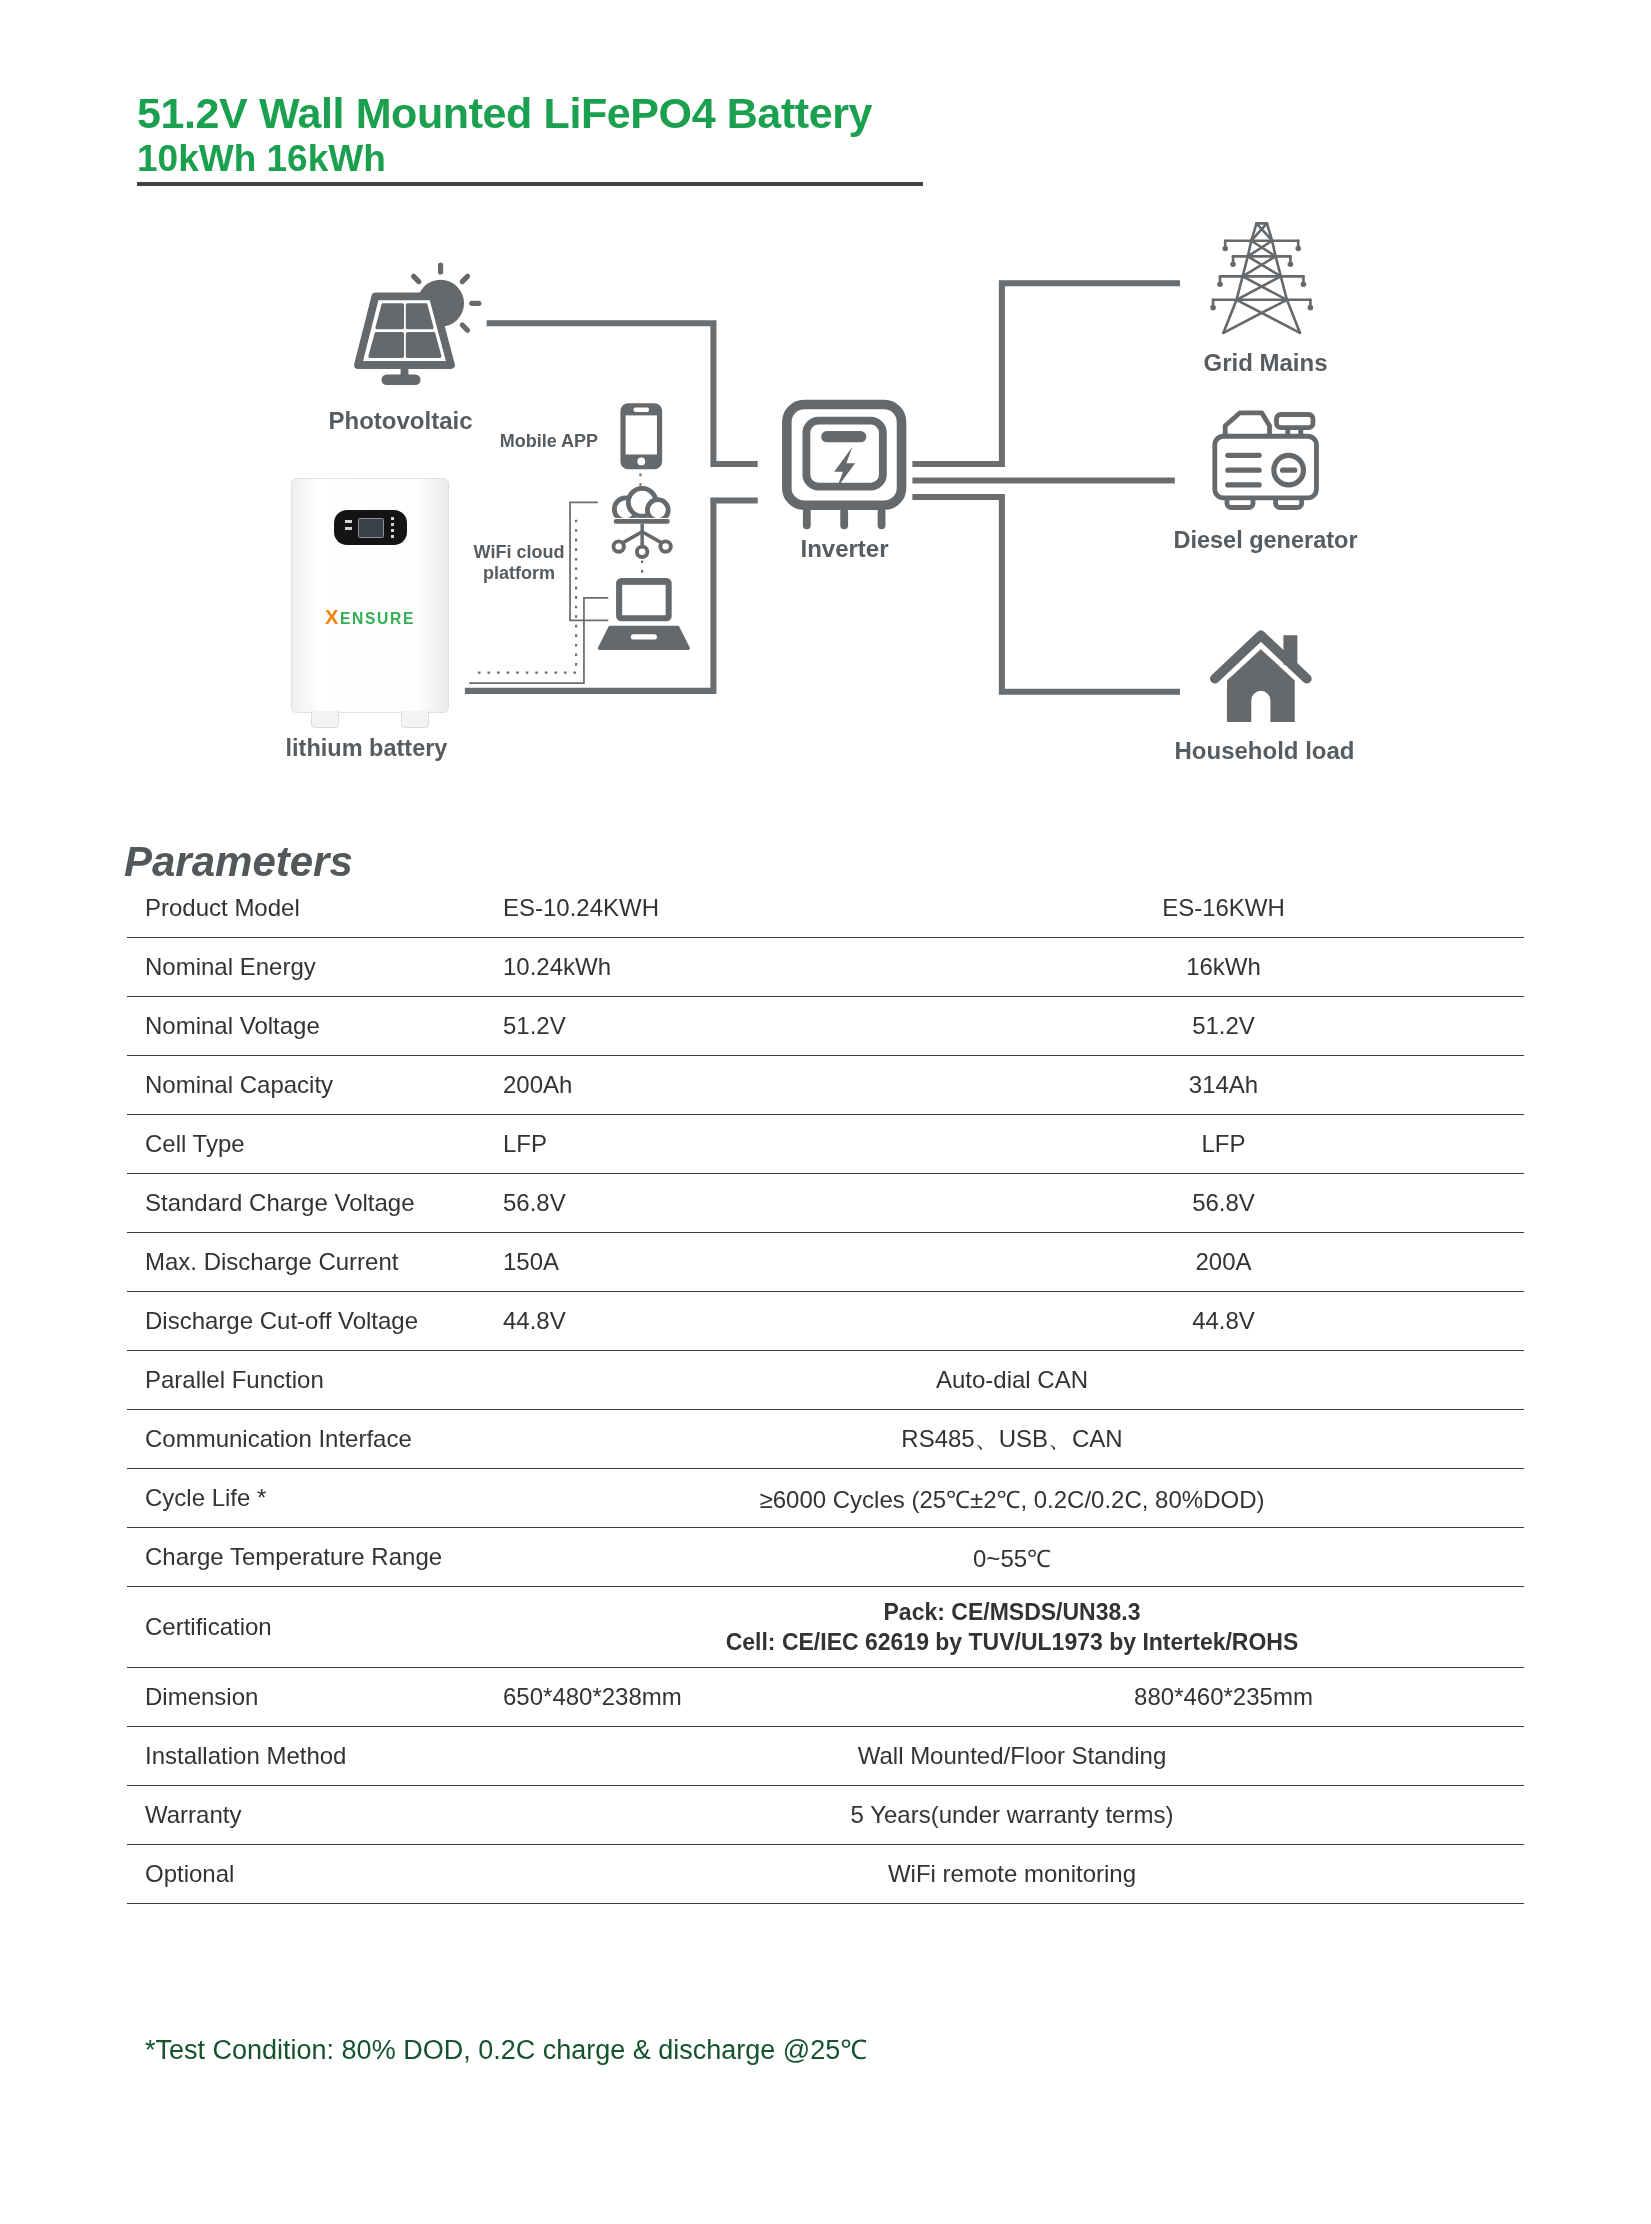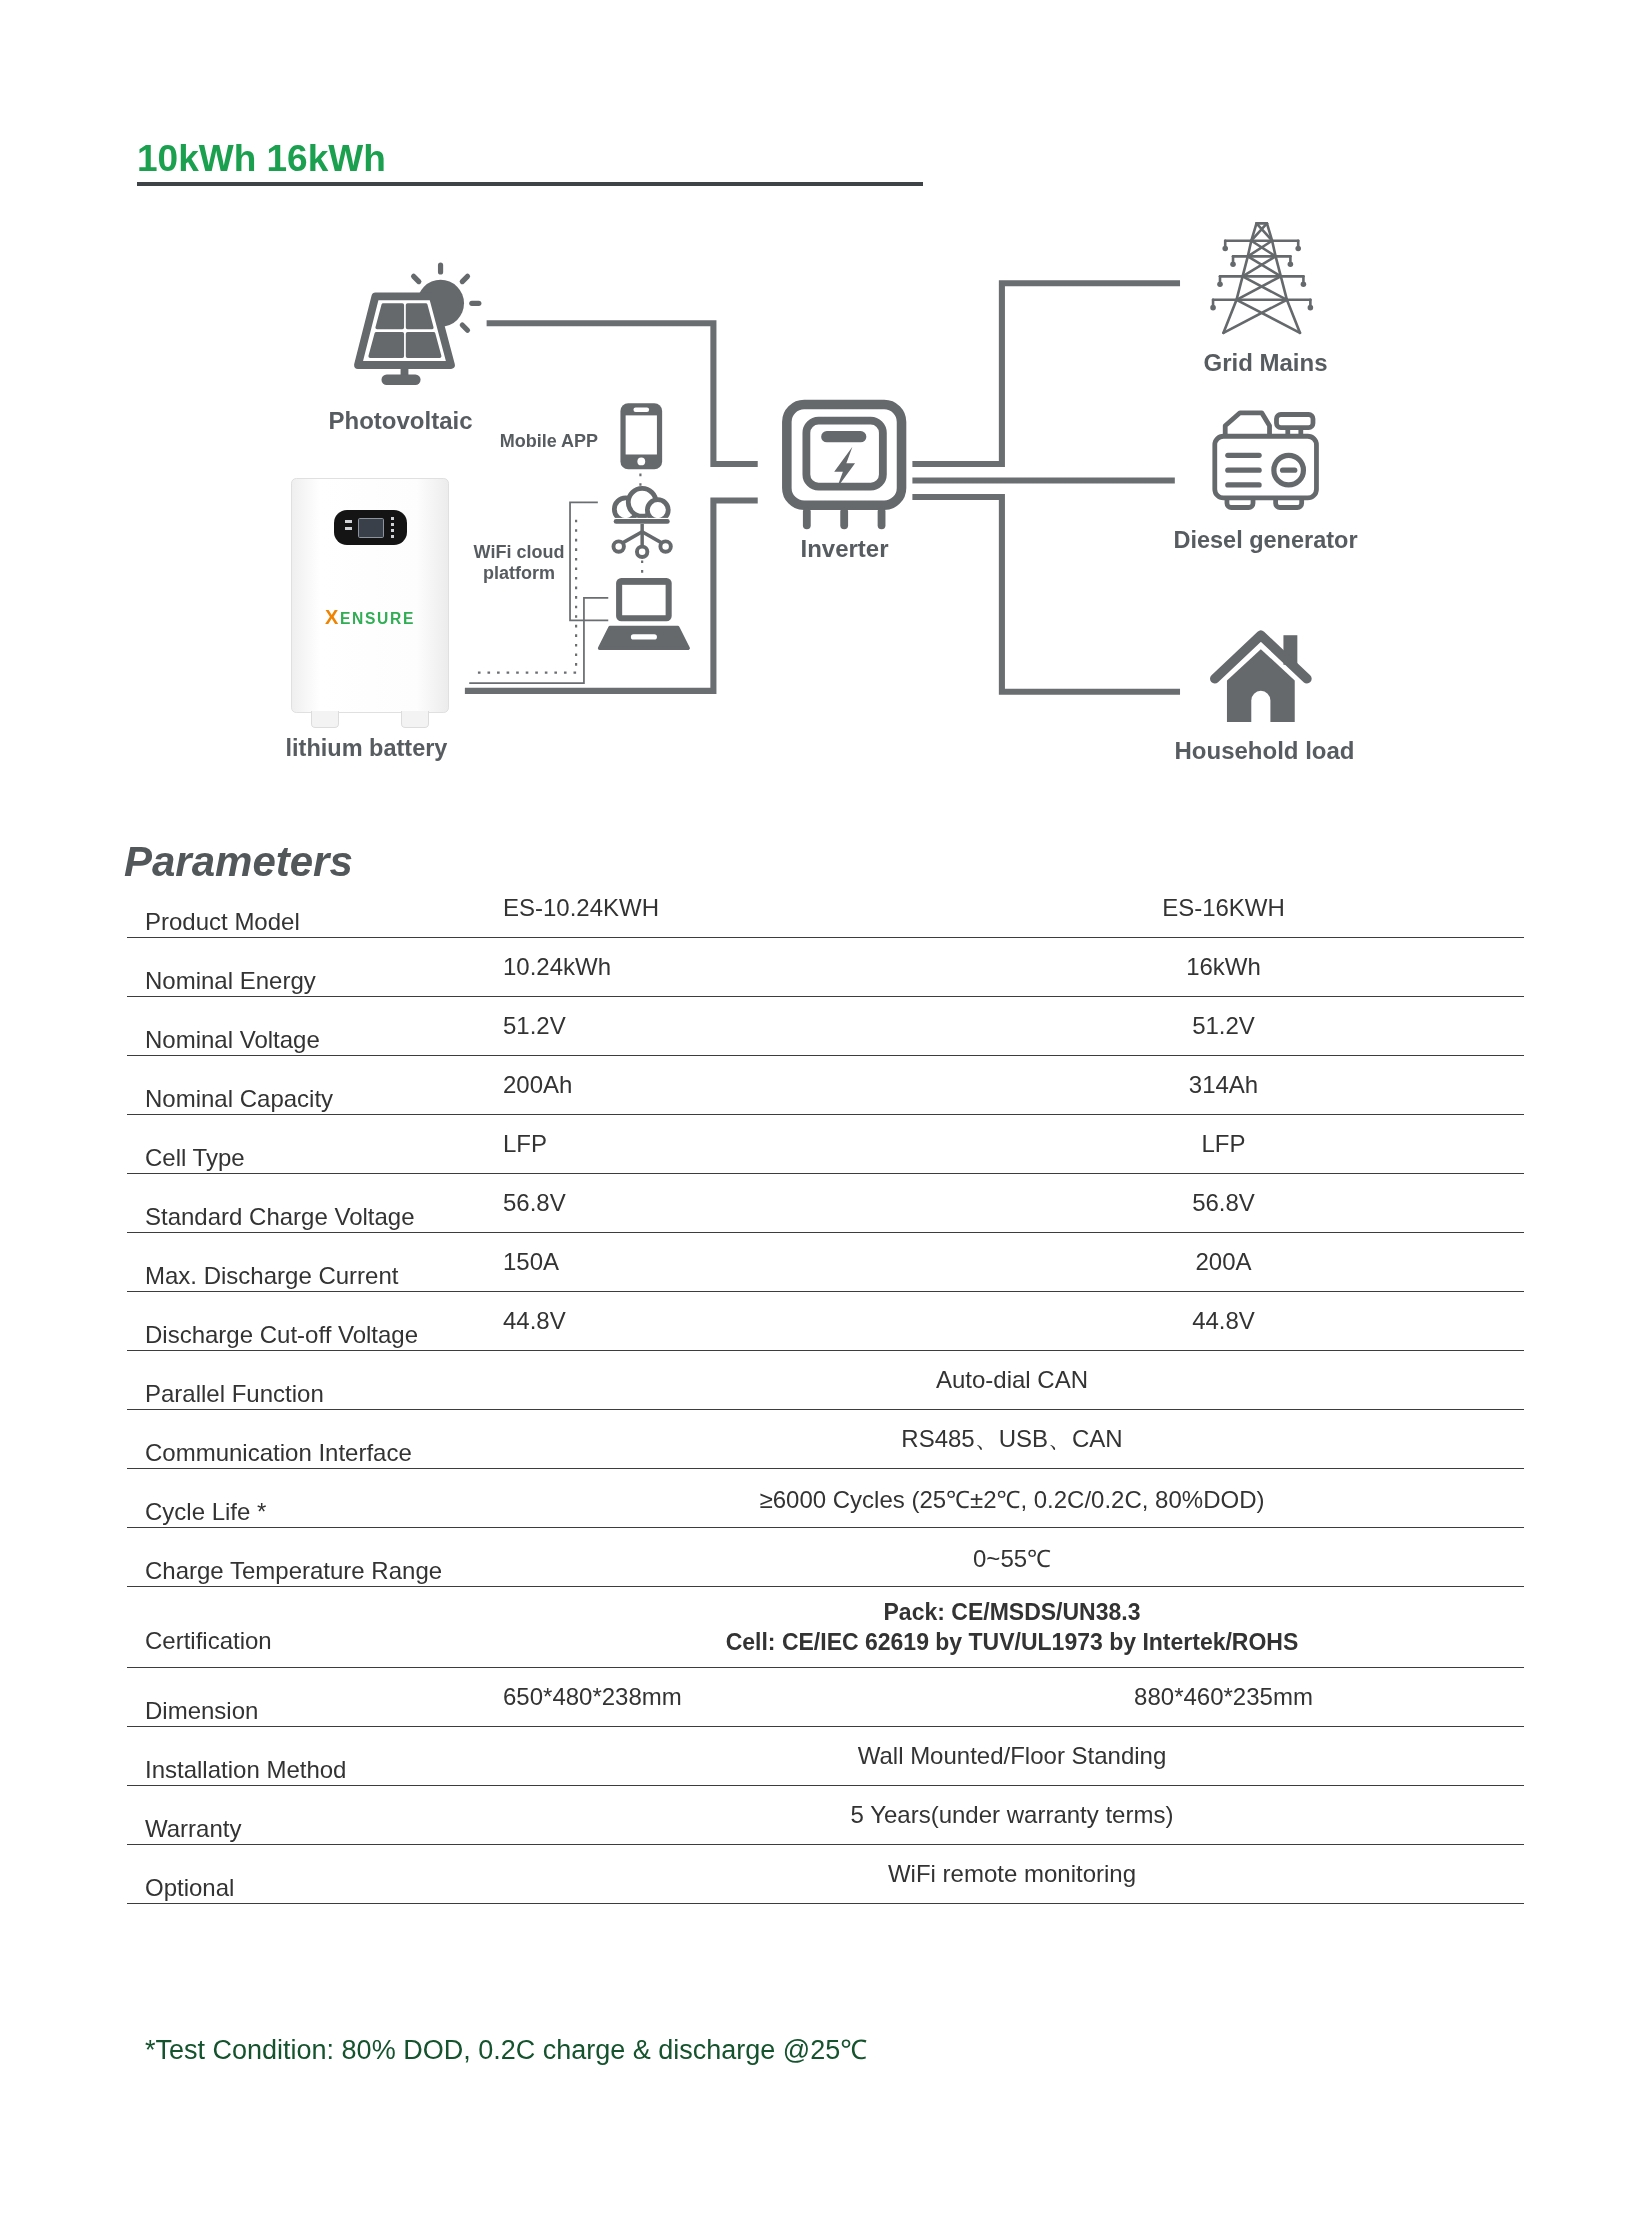--- a/index.html
+++ b/index.html
@@ -42,32 +42,33 @@
   .bat-rest{color:#2fae54;font-size:15.6px;}
   .bat-foot{position:absolute;bottom:-15.6px;width:26px;height:15.6px;background:#f3f3f3;border:1.7px solid #dcdcdc;border-top:none;border-radius:0 0 4.3px 4.3px;}
   .bat-foot-l{left:19px;}
   .bat-foot-r{right:19px;}
   
   .params-heading{position:absolute;left:124px;top:838px;font-size:42px;font-style:italic;font-weight:bold;color:#52575a;}
   .param-table{position:absolute;left:127px;top:879px;width:1397px;}
   .t-row{position:relative;height:58px;border-bottom:1.7px solid #3d3d3d;}
   .t-row.tall{height:80px;}
   .t-cell{position:absolute;top:50%;transform:translateY(-50%);font-size:24px;color:var(--ink);white-space:nowrap;}
-  .t-label{left:18px;margin-top:14px;}
+  .t-label{left:18px;}
   .t-v1{left:376px;width:435px;}
   .t-v2{left:879px;width:435px;text-align:center;}
   .t-merged{left:581px;width:608px;text-align:center;}
   .t-merged.multi{font-size:23px;line-height:1.32;white-space:nowrap;font-weight:bold;}
   .footnote{position:absolute;left:145px;top:2030px;font-size:27px;color:#14532d;}
 </style>
 </head>
 <body>
 
 <div class="page">
 
+  <div class="title">51.2V Wall Mounted LiFePO4 Battery</div>
   <div class="subtitle">10kWh 16kWh</div>
   <div class="title-rule"></div>
 
   <svg viewBox="0 0 1900 1000" style="position:absolute;left:0;top:0;width:1651px;height:869px" xmlns="http://www.w3.org/2000/svg">
 
     <g fill="none" stroke="#6a6e71" stroke-width="7">
       <path d="M560 372 H821 V534 H872"></path>
       <path d="M535 795 H821 V576 H872"></path>
       <path d="M1050 534 H1153 V326 H1358"></path>
       <path d="M1050 553 H1352"></path>

